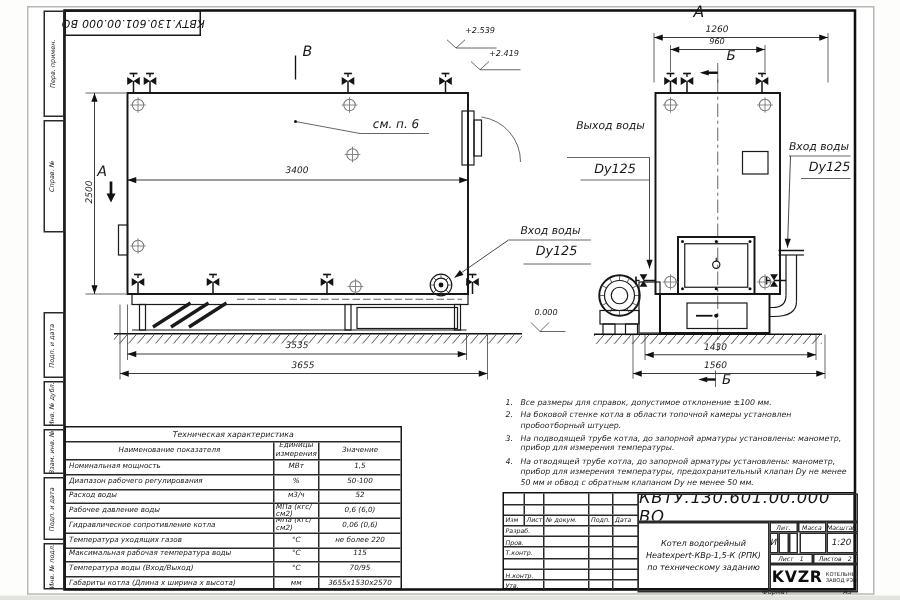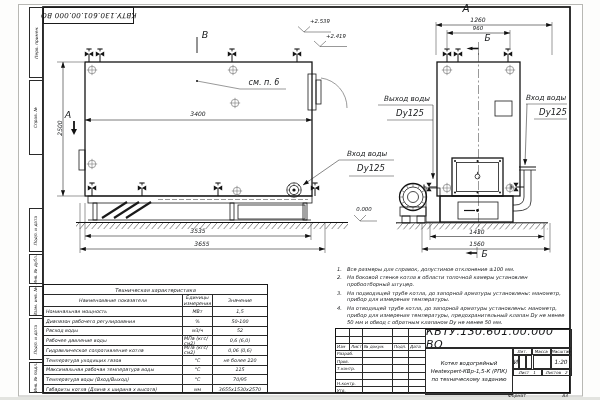--- a/index.html
+++ b/index.html
@@ -372,21 +372,21 @@
     <div class="lbl" style="left:341px;top:150px;width:52px;font-size:7.2px;">Вход воды</div>
     <div class="lbl" style="left:349px;top:164px;width:44px;font-size:8.5px;">Dy125</div>
 
     <div class="lbl" style="left:459px;top:3px;width:14px;font-size:10.5px;">А</div>
     <div class="lbl" style="left:482px;top:34px;width:11px;font-size:9px;">Б</div>
     <div class="lbl" style="left:479px;top:250px;width:11px;font-size:9px;">Б</div>
     <div class="lbl dimt" style="left:463px;top:17px;width:30px;">1260</div>
     <div class="lbl dimt" style="left:463px;top:25.8px;width:30px;font-size:5.4px;">960</div>
     <div class="lbl dimt" style="left:462px;top:228.5px;width:30px;">1430</div>
     <div class="lbl dimt" style="left:462px;top:241px;width:30px;">1560</div>
-    <div class="lbl" style="left:379px;top:95px;width:56px;font-size:7.2px;">Выход воды</div>
+    <div class="lbl" style="left:379px;top:80px;width:56px;font-size:7.2px;">Выход воды</div>
     <div class="lbl" style="left:388px;top:109px;width:44px;font-size:8.5px;">Dy125</div>
     <div class="lbl" style="left:524px;top:94px;width:44px;font-size:7.2px;">Вход воды</div>
     <div class="lbl" style="left:533px;top:108px;width:40px;font-size:8.5px;">Dy125</div>
 
     <div id="tech-table">
         <div class="tt-title">Техническая характеристика</div>
         <div class="tt-row tt-head" style="height: 12px;">
           <div class="tt-c" style="width: 138px; flex-wrap: wrap;">Наименование показателя</div>
           <div class="tt-c bl" style="width: 30px; flex-wrap: wrap;">Единицы измерения</div>
           <div class="tt-c bl" style="width: 55px; flex-wrap: wrap;">Значение</div>
@@ -532,19 +532,27 @@
       <div class="tbabs" style="left:196.5px;top:26px;width:18px;height:14px;"></div>
       <div class="tbabs tb-v" style="left:214.5px;top:26px;width:21px;height:14px;">1:20</div>
       <div class="tbabs" style="left:176.5px;top:40px;width:29.5px;height:7px;gap:4px;">
         <span class="tb-h">Лист</span>
         <span class="tb-h">1</span>
       </div>
       <div class="tbabs" style="left:206px;top:40px;width:29.5px;height:7px;gap:4px;">
         <span class="tb-h">Листов</span>
         <span class="tb-h">2</span>
       </div>
+      <div class="tbabs" id="tb-logo-row">
+        <span id="logo-mark"></span>
+        <span id="logo-text">KVZR</span>
+        <span class="logo-sub">
+          <span>КОТЕЛЬНЫЙ</span><br>
+          <span>ЗАВОД РЭП</span>
+        </span>
+      </div>
     </div>
     <div id="format-row">
       <span>Формат</span>
       <span>А3</span>
     </div>
   </div>
 </div>
 
 </body></html>

